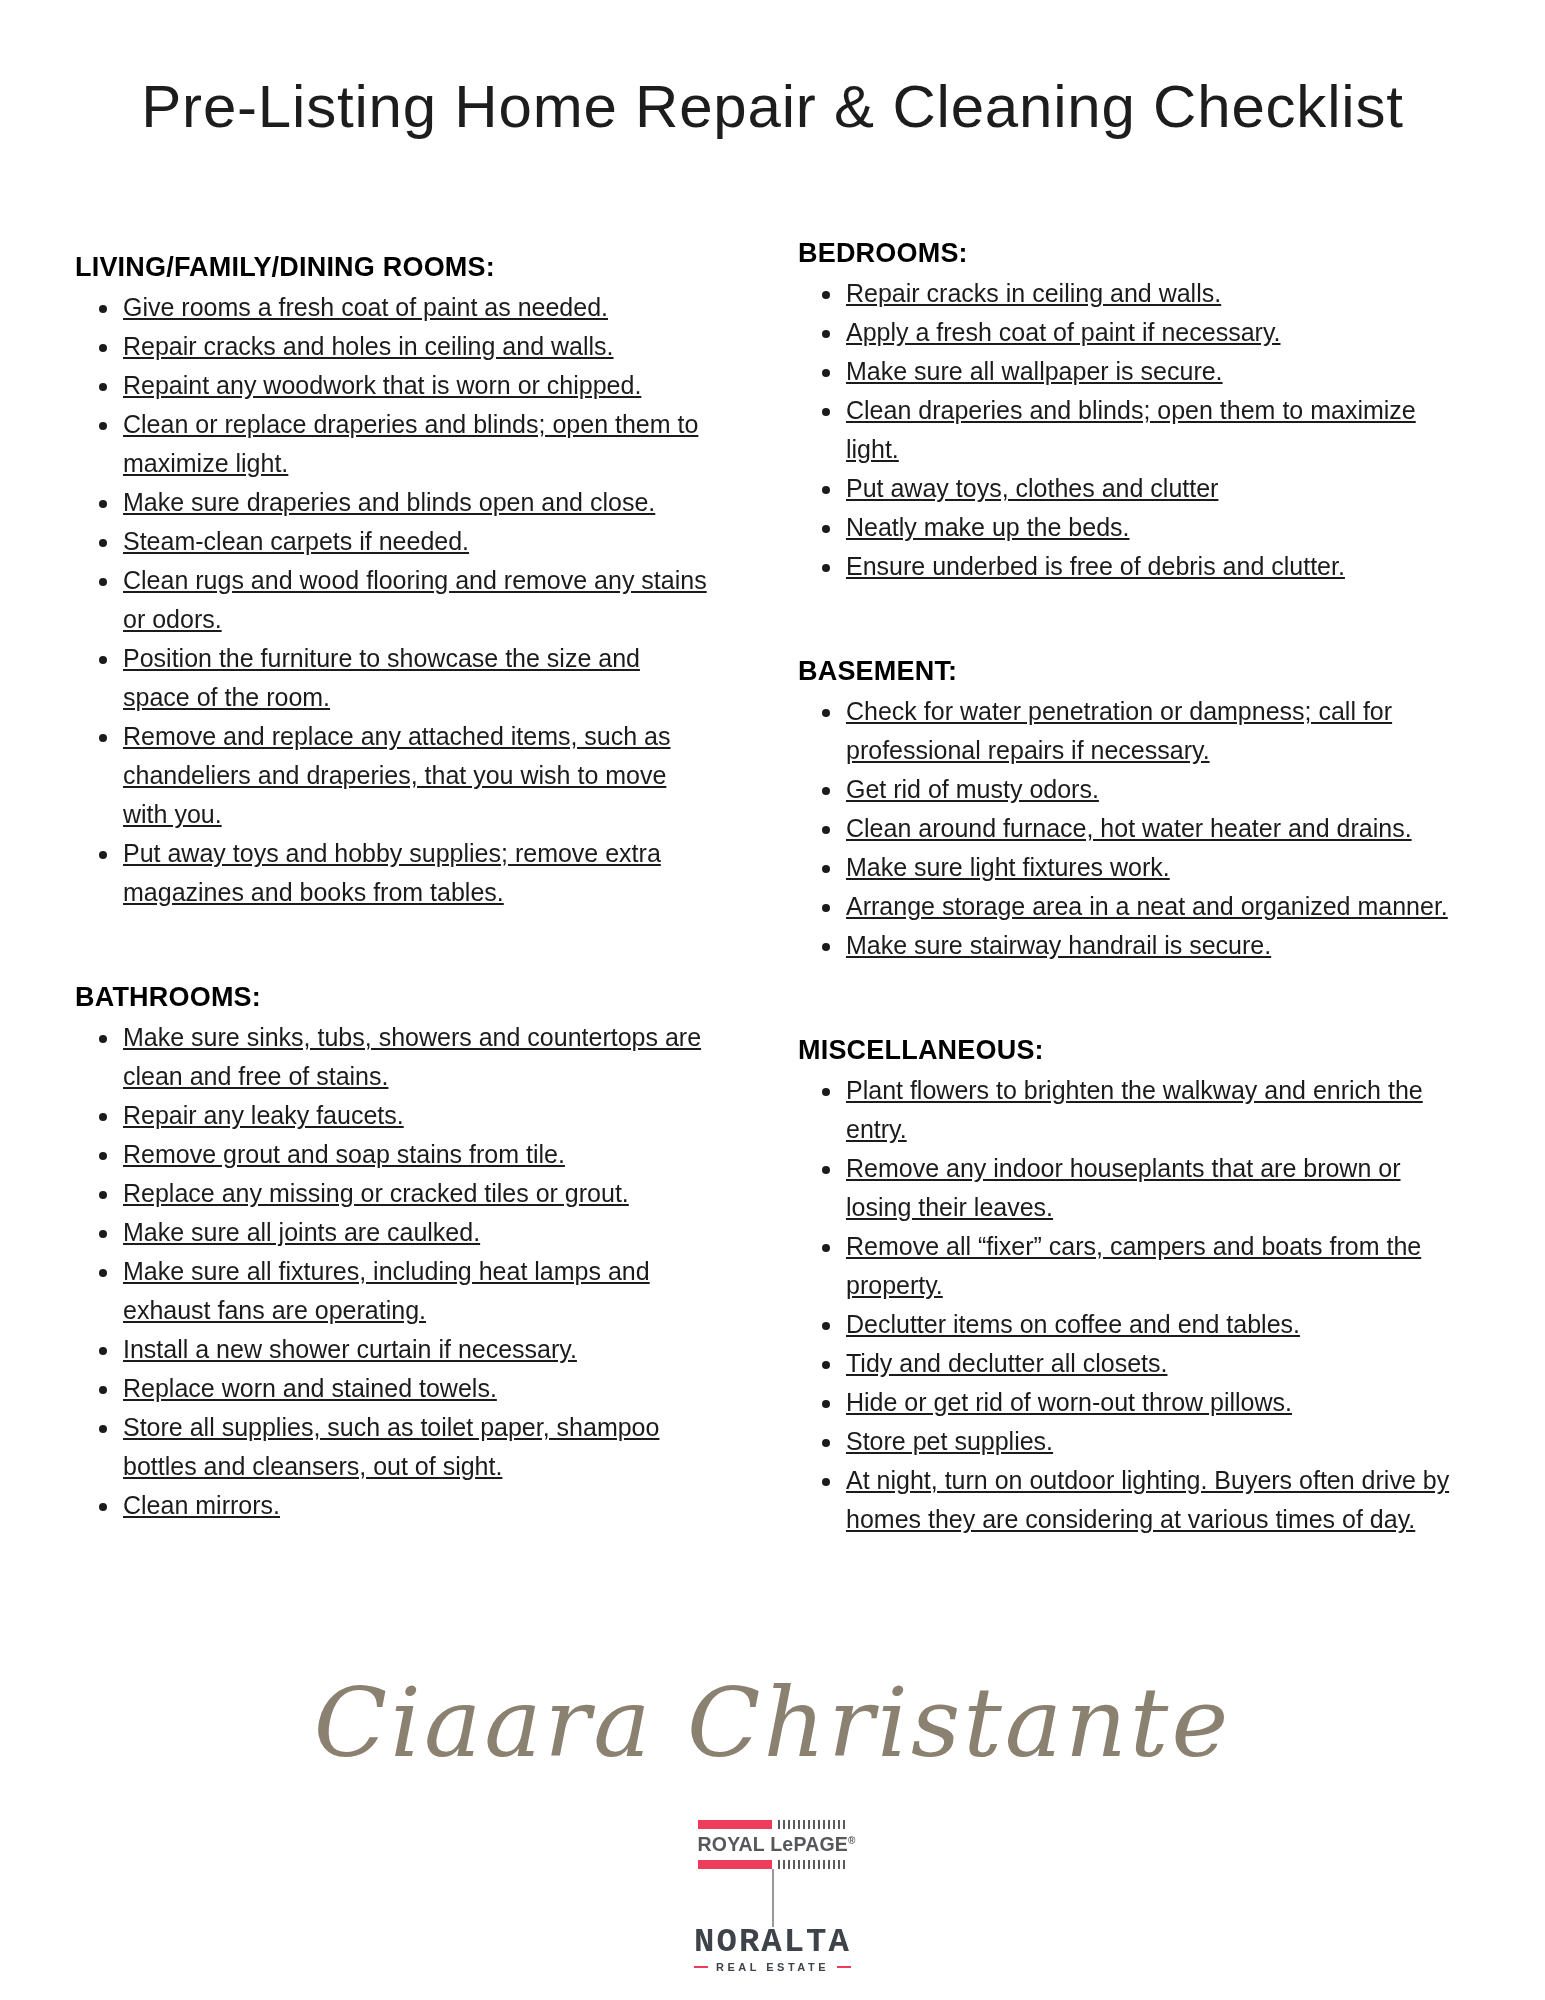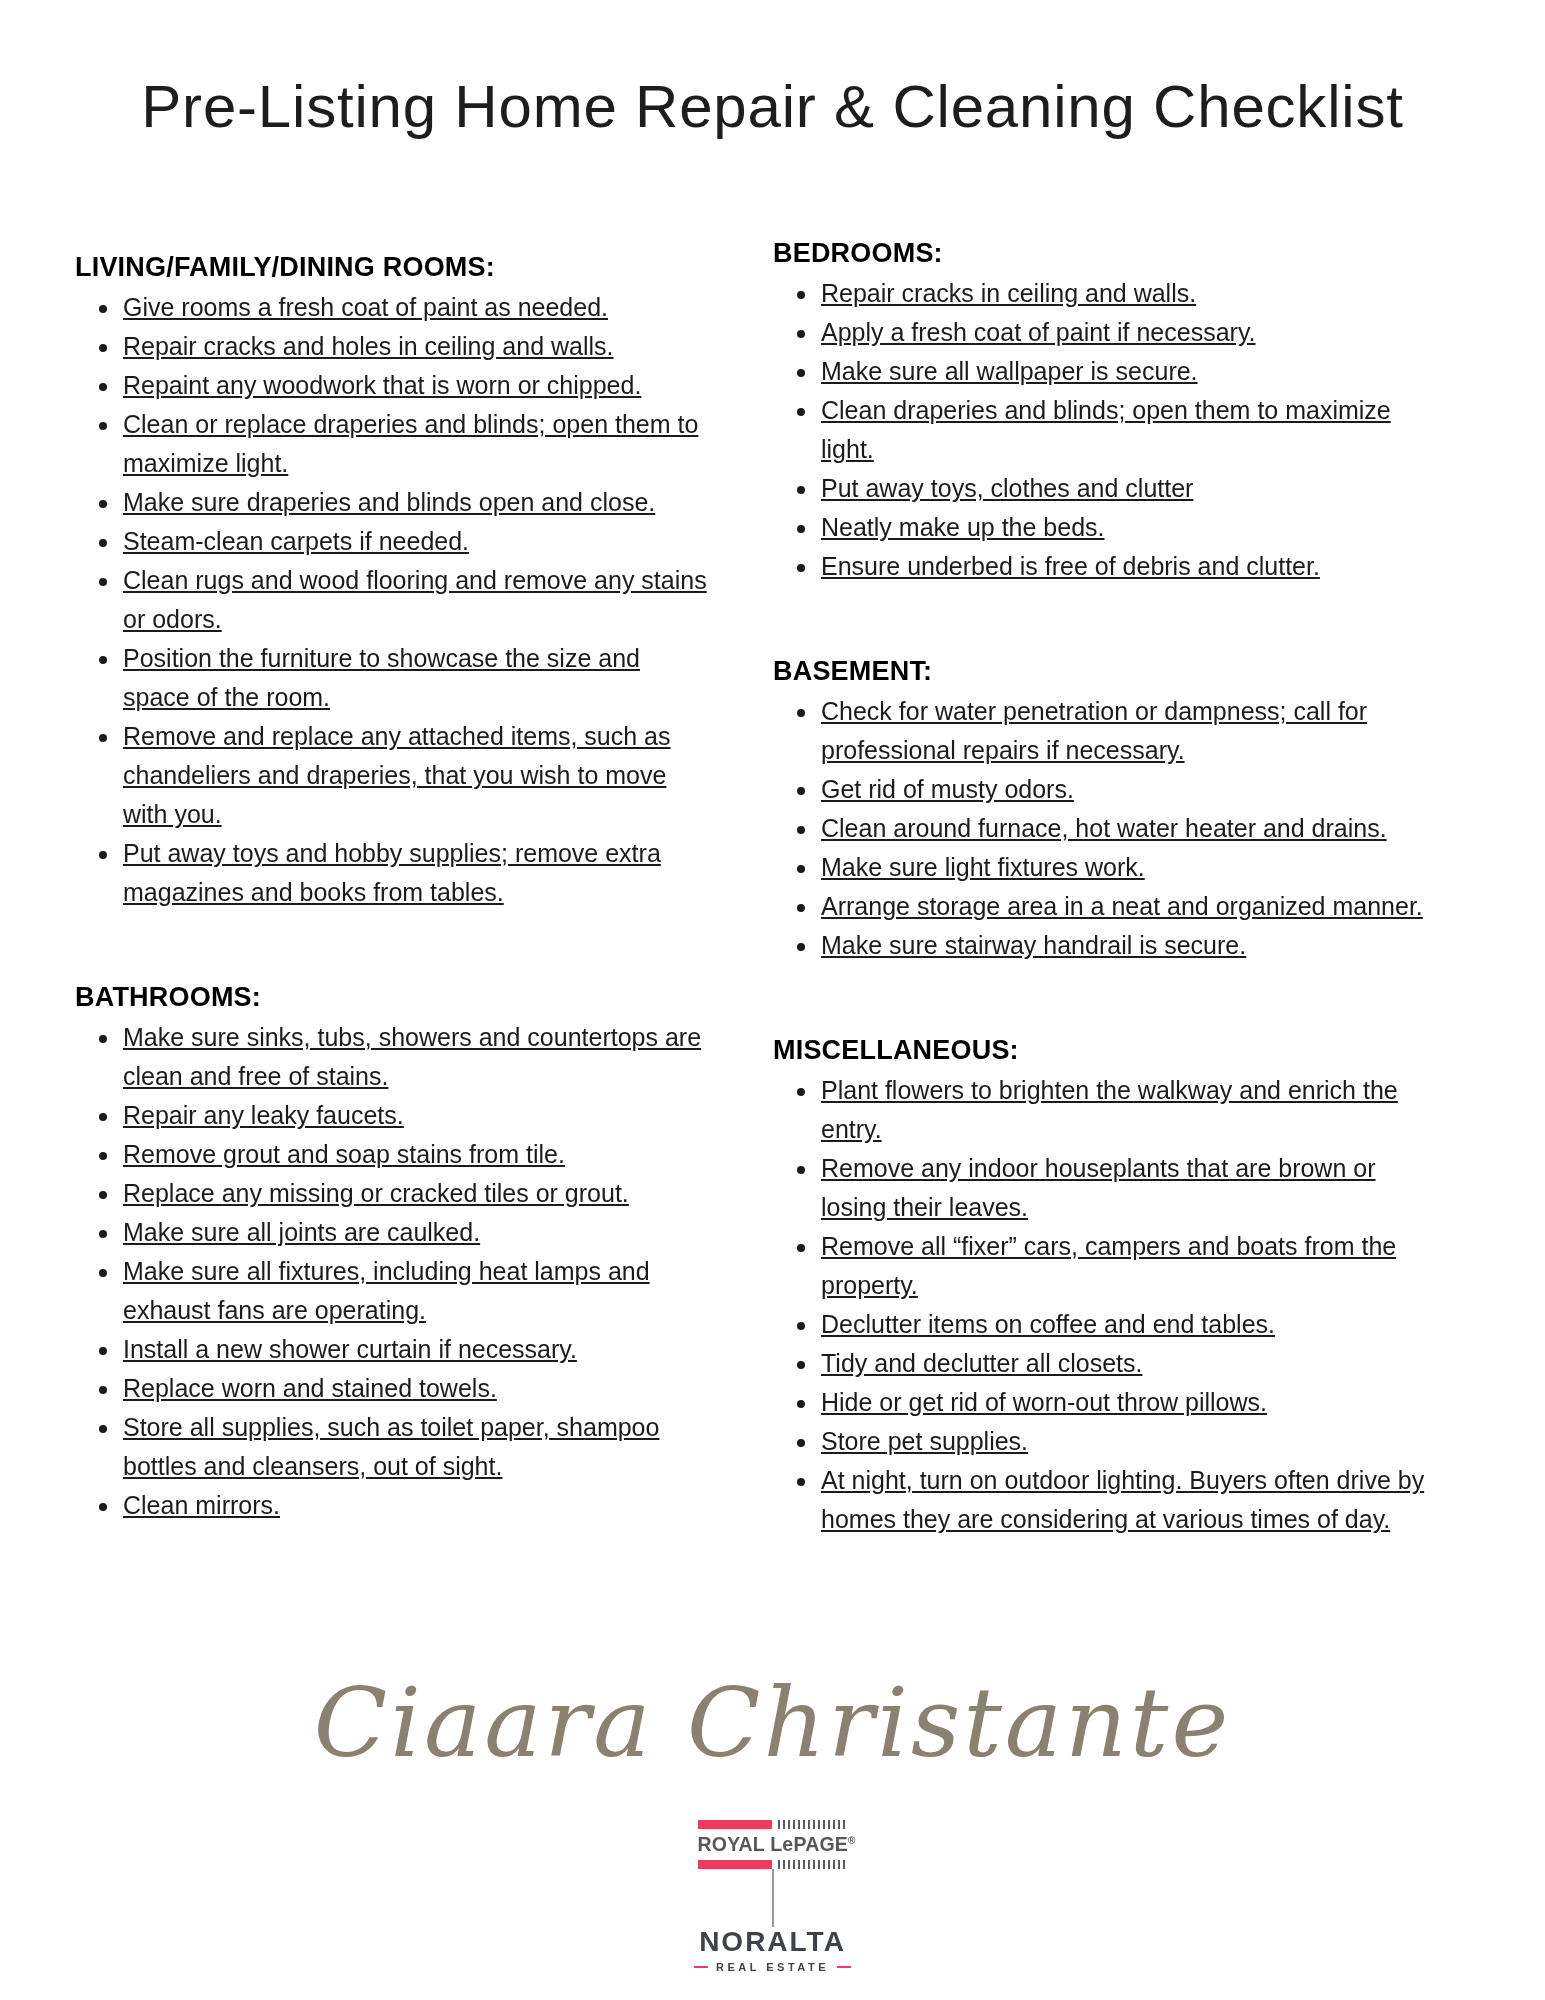--- a/index.html
+++ b/index.html
@@ -26,21 +26,21 @@
   }
   .columns {
     position: absolute;
     top: 238px;
     left: 75px;
     display: flex;
     align-items: flex-start;
   }
   .col { box-sizing: border-box; }
   .col-left  { width: 638px; padding-top: 14px; }
-  .col-right { width: 652px; margin-left: 60px; }
+  .col-right { width: 652px; margin-left: 85px; }
   .section { margin: 0 0 70px 0; }
   .sec-heading {
     margin: 0 0 5px 0;
     font-size: 27px;
     font-weight: 700;
     color: #000000;
     letter-spacing: 0.2px;
   }
   ul.items {
     margin: 0;
@@ -97,25 +97,26 @@
   }
   .rlp-text sup { font-size: 10px; }
   .logo-divider {
     width: 2px;
     height: 58px;
     background: #97999c;
     margin: 0 26px;
   }
   .nor { text-align: center; }
   .nor-name {
-    font-size: 28px;
+    font-size: 34px;
     font-weight: 700;
     letter-spacing: 2px;
     color: var(--charcoal, #3e4349);
     line-height: 30px;
+    font-family: Liberation Mono, monospace;
   }
   .nor-tag {
     margin-top: 4px;
     display: flex;
     align-items: center;
   }
   .nor-tag-text {
     font-size: 11px;
     font-weight: 700;
     letter-spacing: 3.5px;

